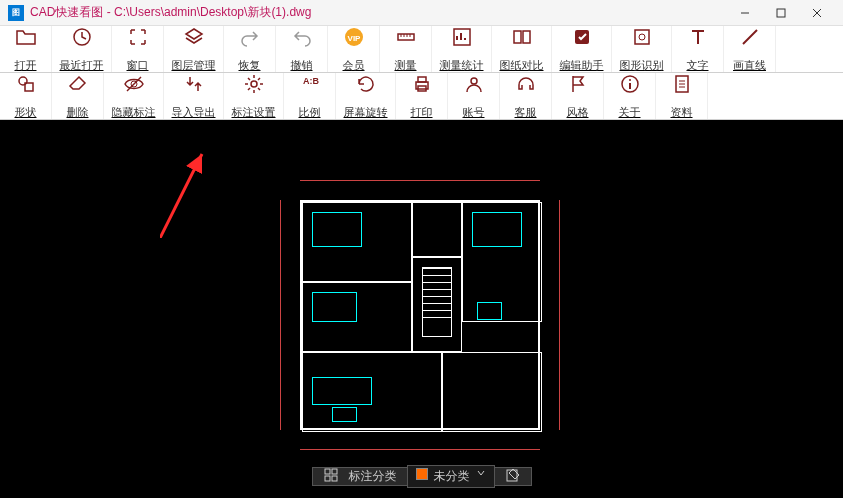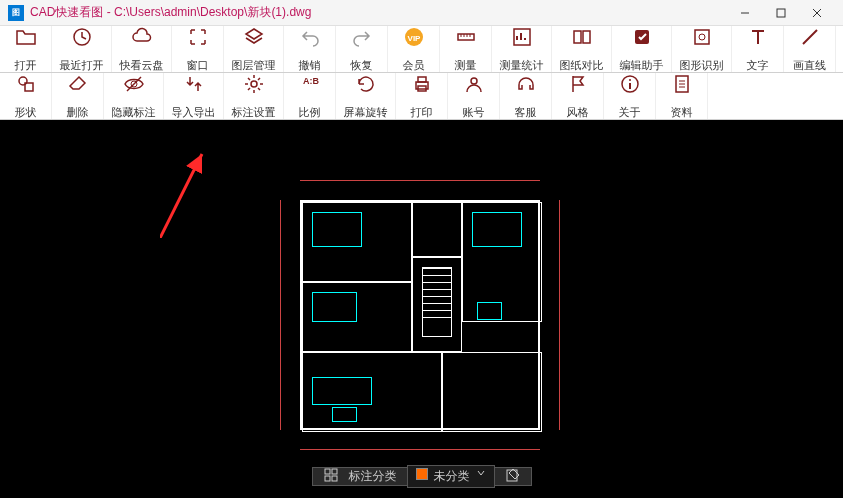--- a/index.html
+++ b/index.html
@@ -4,21 +4,21 @@
 <style>
   * { margin: 0; padding: 0; box-sizing: border-box; }
   body { font-family: "Microsoft YaHei", sans-serif; font-size: 12px; background: #fff; width: 843px; height: 500px; overflow: hidden; }
   
   .titlebar { height: 26px; background: #f5f5f5; display: flex; align-items: center; padding: 0 8px; border-bottom: 1px solid #e0e0e0; }
   .titlebar .app-icon { width: 16px; height: 16px; background: #0078d4; margin-right: 6px; display: flex; align-items: center; justify-content: center; color: #fff; font-size: 8px; font-weight: bold; }
   .titlebar .title { flex: 1; color: #be185d; font-size: 12px; }
   .titlebar .win-btn { width: 36px; height: 26px; display: flex; align-items: center; justify-content: center; color: #333; }
   
   .toolbar { display: flex; flex-wrap: wrap; background: #fff; border-bottom: 1px solid #d0d0d0; }
-  .tool-btn { width: 52px; height: 46px; display: flex; flex-direction: column; align-items: center; justify-content: center; border-right: 1px solid #eee; cursor: pointer; }
+  .tool-btn { width: 52px; height: 46px; display: flex; flex-direction: column; align-items: center; justify-content: center; border-right: 1px solid #eee; cursor: pointer; text-decoration: underline; }
   .tool-btn.wide { width: 60px; }
   .tool-btn .icon { height: 22px; display: flex; align-items: center; justify-content: center; color: #7f1d1d; }
   .tool-btn .icon.gray { color: #999; }
   .tool-btn .icon.gold { color: #f5a623; }
   .tool-btn .label { font-size: 11px; color: #333; margin-top: 10px; white-space: nowrap; }
   
   .canvas { background: #000; height: 378px; position: relative; overflow: hidden; }
   
   .arrow { position: absolute; left: 160px; top: 28px; }
   
@@ -71,59 +71,51 @@
     </div>
     <div class="tool-btn wide">
       <div class="icon">
         <svg width="22" height="22" viewBox="0 0 22 22">
           <circle cx="11" cy="11" r="8" fill="none" stroke="currentColor" stroke-width="1.5"></circle>
           <path d="M11,6 L11,11 L15,13" fill="none" stroke="currentColor" stroke-width="1.5"></path>
         </svg>
       </div>
       <div class="label">最近打开</div>
     </div>
-    <div class="tool-btn wide">
-      <div class="icon">
-        <svg width="22" height="22" viewBox="0 0 22 22">
-          <path d="M6,15 A4,4 0 0,1 6,7 A5,5 0 0,1 16,8 A3,3 0 0,1 16,15 Z" fill="none" stroke="currentColor" stroke-width="1.5"></path>
-        </svg>
-      </div>
-      <div class="label">快看云盘</div>
-    </div>
     <div class="tool-btn">
       <div class="icon">
         <svg width="22" height="22" viewBox="0 0 22 22">
           <path d="M4,4 L8,4 M4,4 L4,8 M18,4 L14,4 M18,4 L18,8 M4,18 L8,18 M4,18 L4,14 M18,18 L14,18 M18,18 L18,14" stroke="currentColor" stroke-width="1.5"></path>
         </svg>
       </div>
       <div class="label">窗口</div>
     </div>
     <div class="tool-btn wide">
       <div class="icon">
         <svg width="22" height="22" viewBox="0 0 22 22">
           <path d="M11,3 L19,8 L11,13 L3,8 Z M3,12 L11,17 L19,12" fill="none" stroke="currentColor" stroke-width="1.5"></path>
         </svg>
       </div>
       <div class="label">图层管理</div>
     </div>
     <div class="tool-btn">
       <div class="icon gray">
         <svg width="22" height="22" viewBox="0 0 22 22">
+          <path d="M14,6 L18,10 L14,14 M18,10 L8,10 A5,5 0 0,0 8,20" fill="none" stroke="currentColor" stroke-width="1.5"></path>
+        </svg>
+      </div>
+      <div class="label">恢复</div>
+    </div>
+    <div class="tool-btn">
+      <div class="icon gray">
+        <svg width="22" height="22" viewBox="0 0 22 22">
           <path d="M8,6 L4,10 L8,14 M4,10 L14,10 A5,5 0 0,1 14,20" fill="none" stroke="currentColor" stroke-width="1.5"></path>
         </svg>
       </div>
       <div class="label">撤销</div>
-    </div>
-    <div class="tool-btn">
-      <div class="icon gray">
-        <svg width="22" height="22" viewBox="0 0 22 22">
-          <path d="M14,6 L18,10 L14,14 M18,10 L8,10 A5,5 0 0,0 8,20" fill="none" stroke="currentColor" stroke-width="1.5"></path>
-        </svg>
-      </div>
-      <div class="label">恢复</div>
     </div>
     <div class="tool-btn">
       <div class="icon gold">
         <svg width="22" height="22" viewBox="0 0 22 22">
           <circle cx="11" cy="11" r="9" fill="#f5a623"></circle>
           <text x="11" y="15" text-anchor="middle" fill="#fff" font-size="8" font-weight="bold">VIP</text>
         </svg>
       </div>
       <div class="label">会员</div>
     </div>

